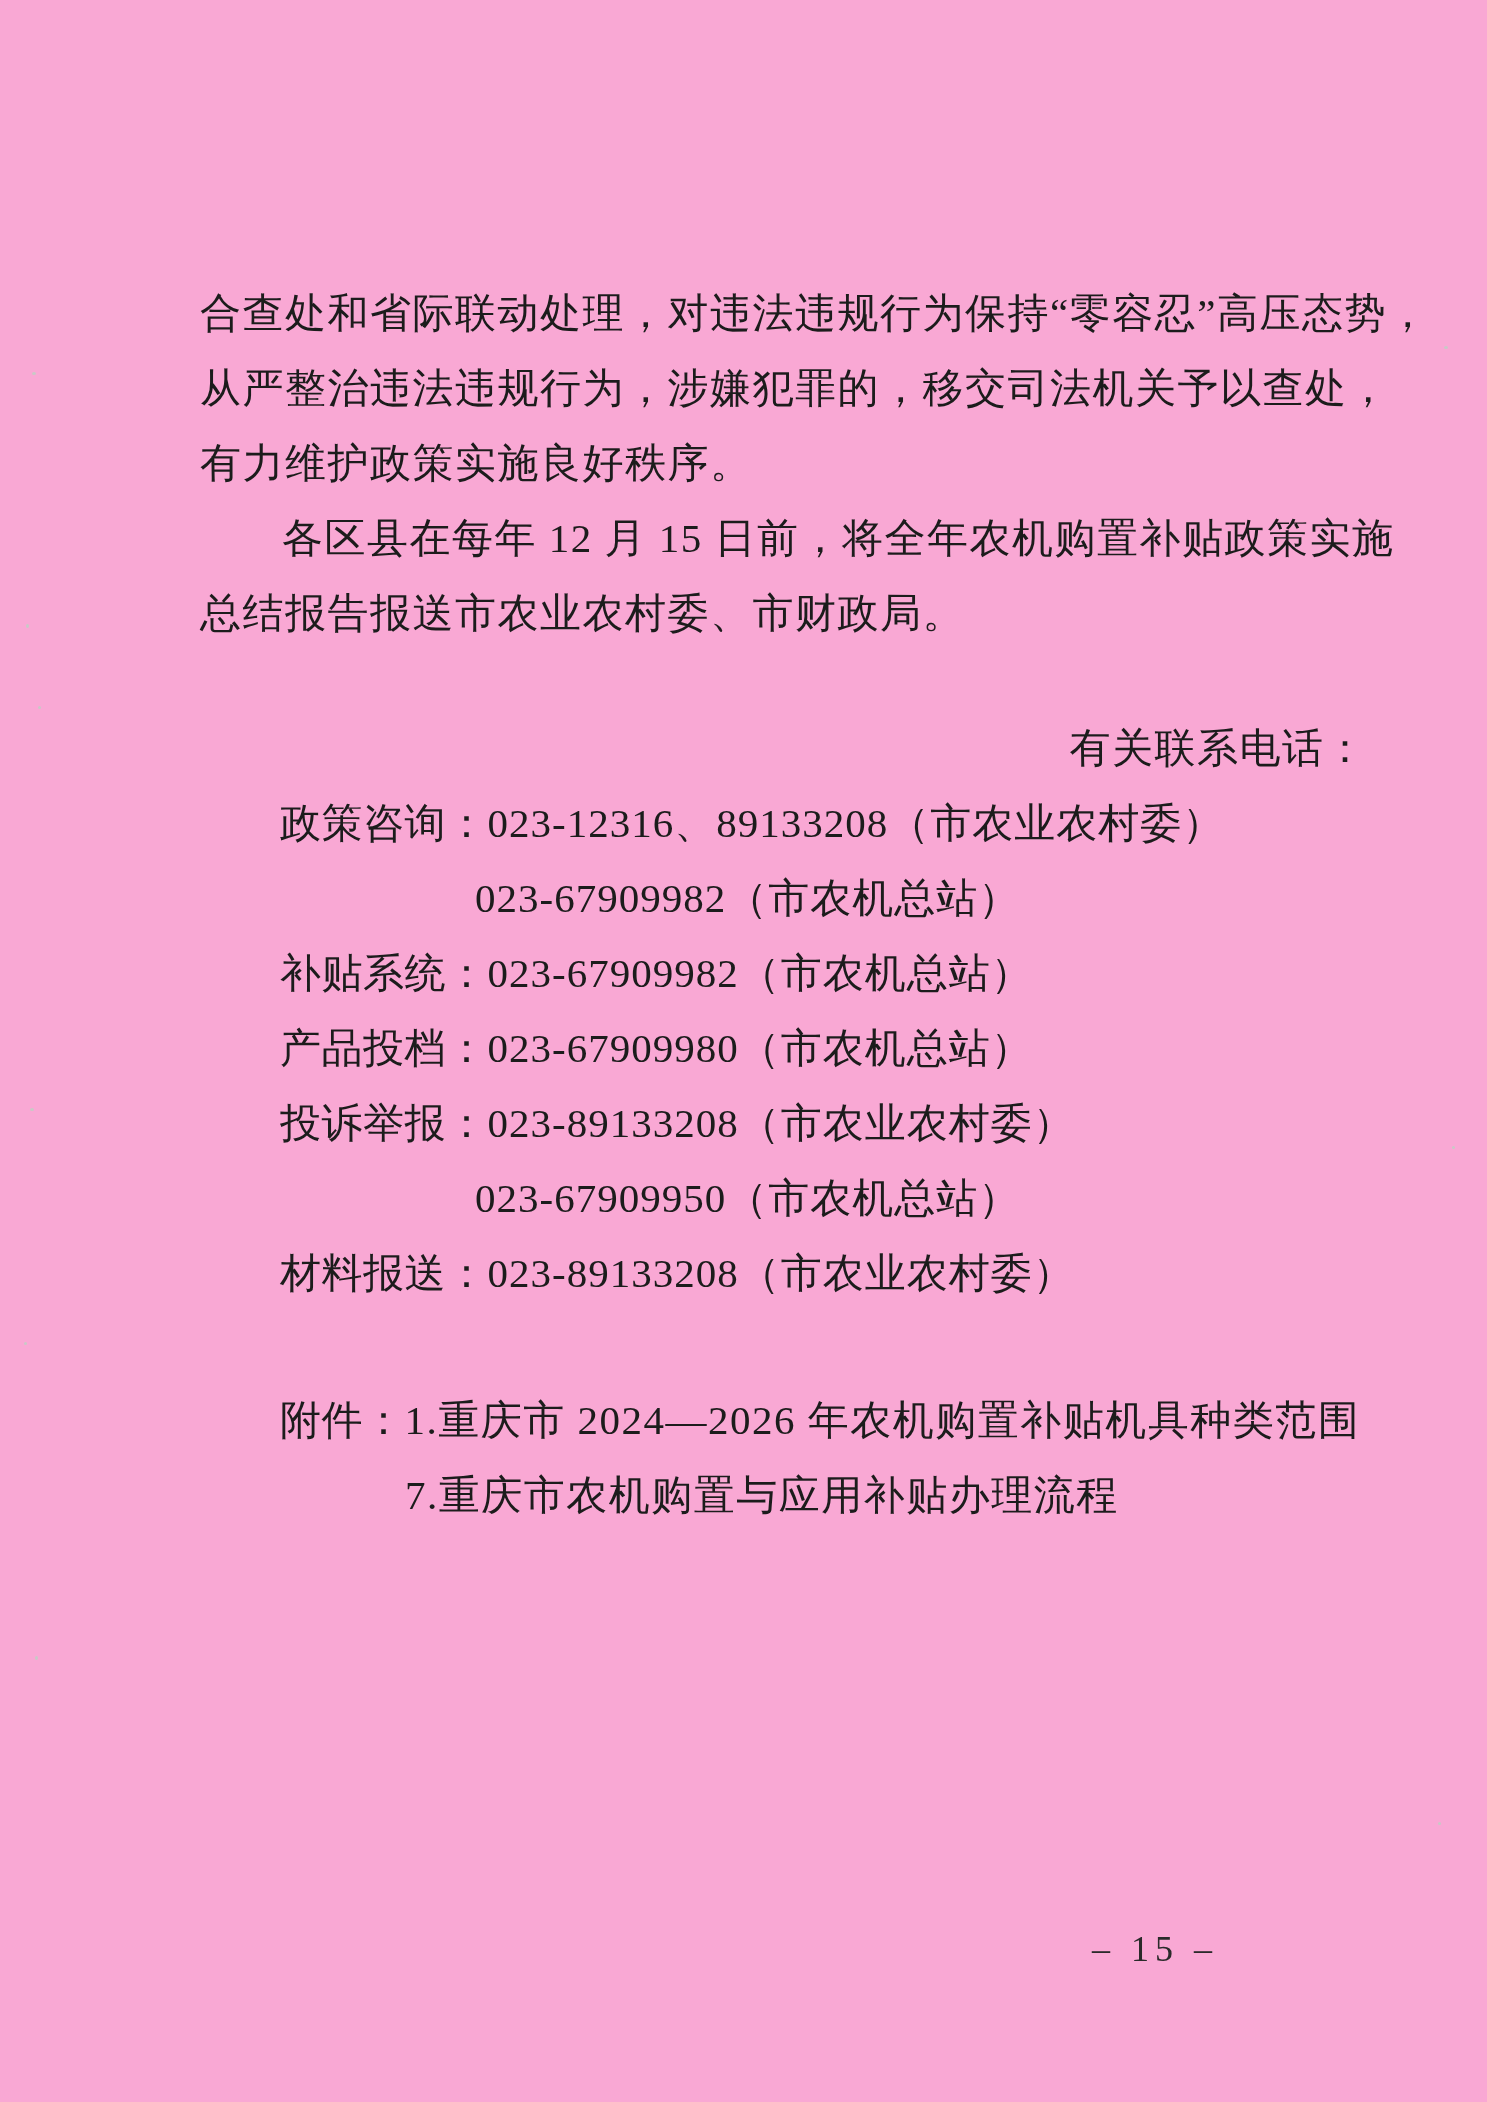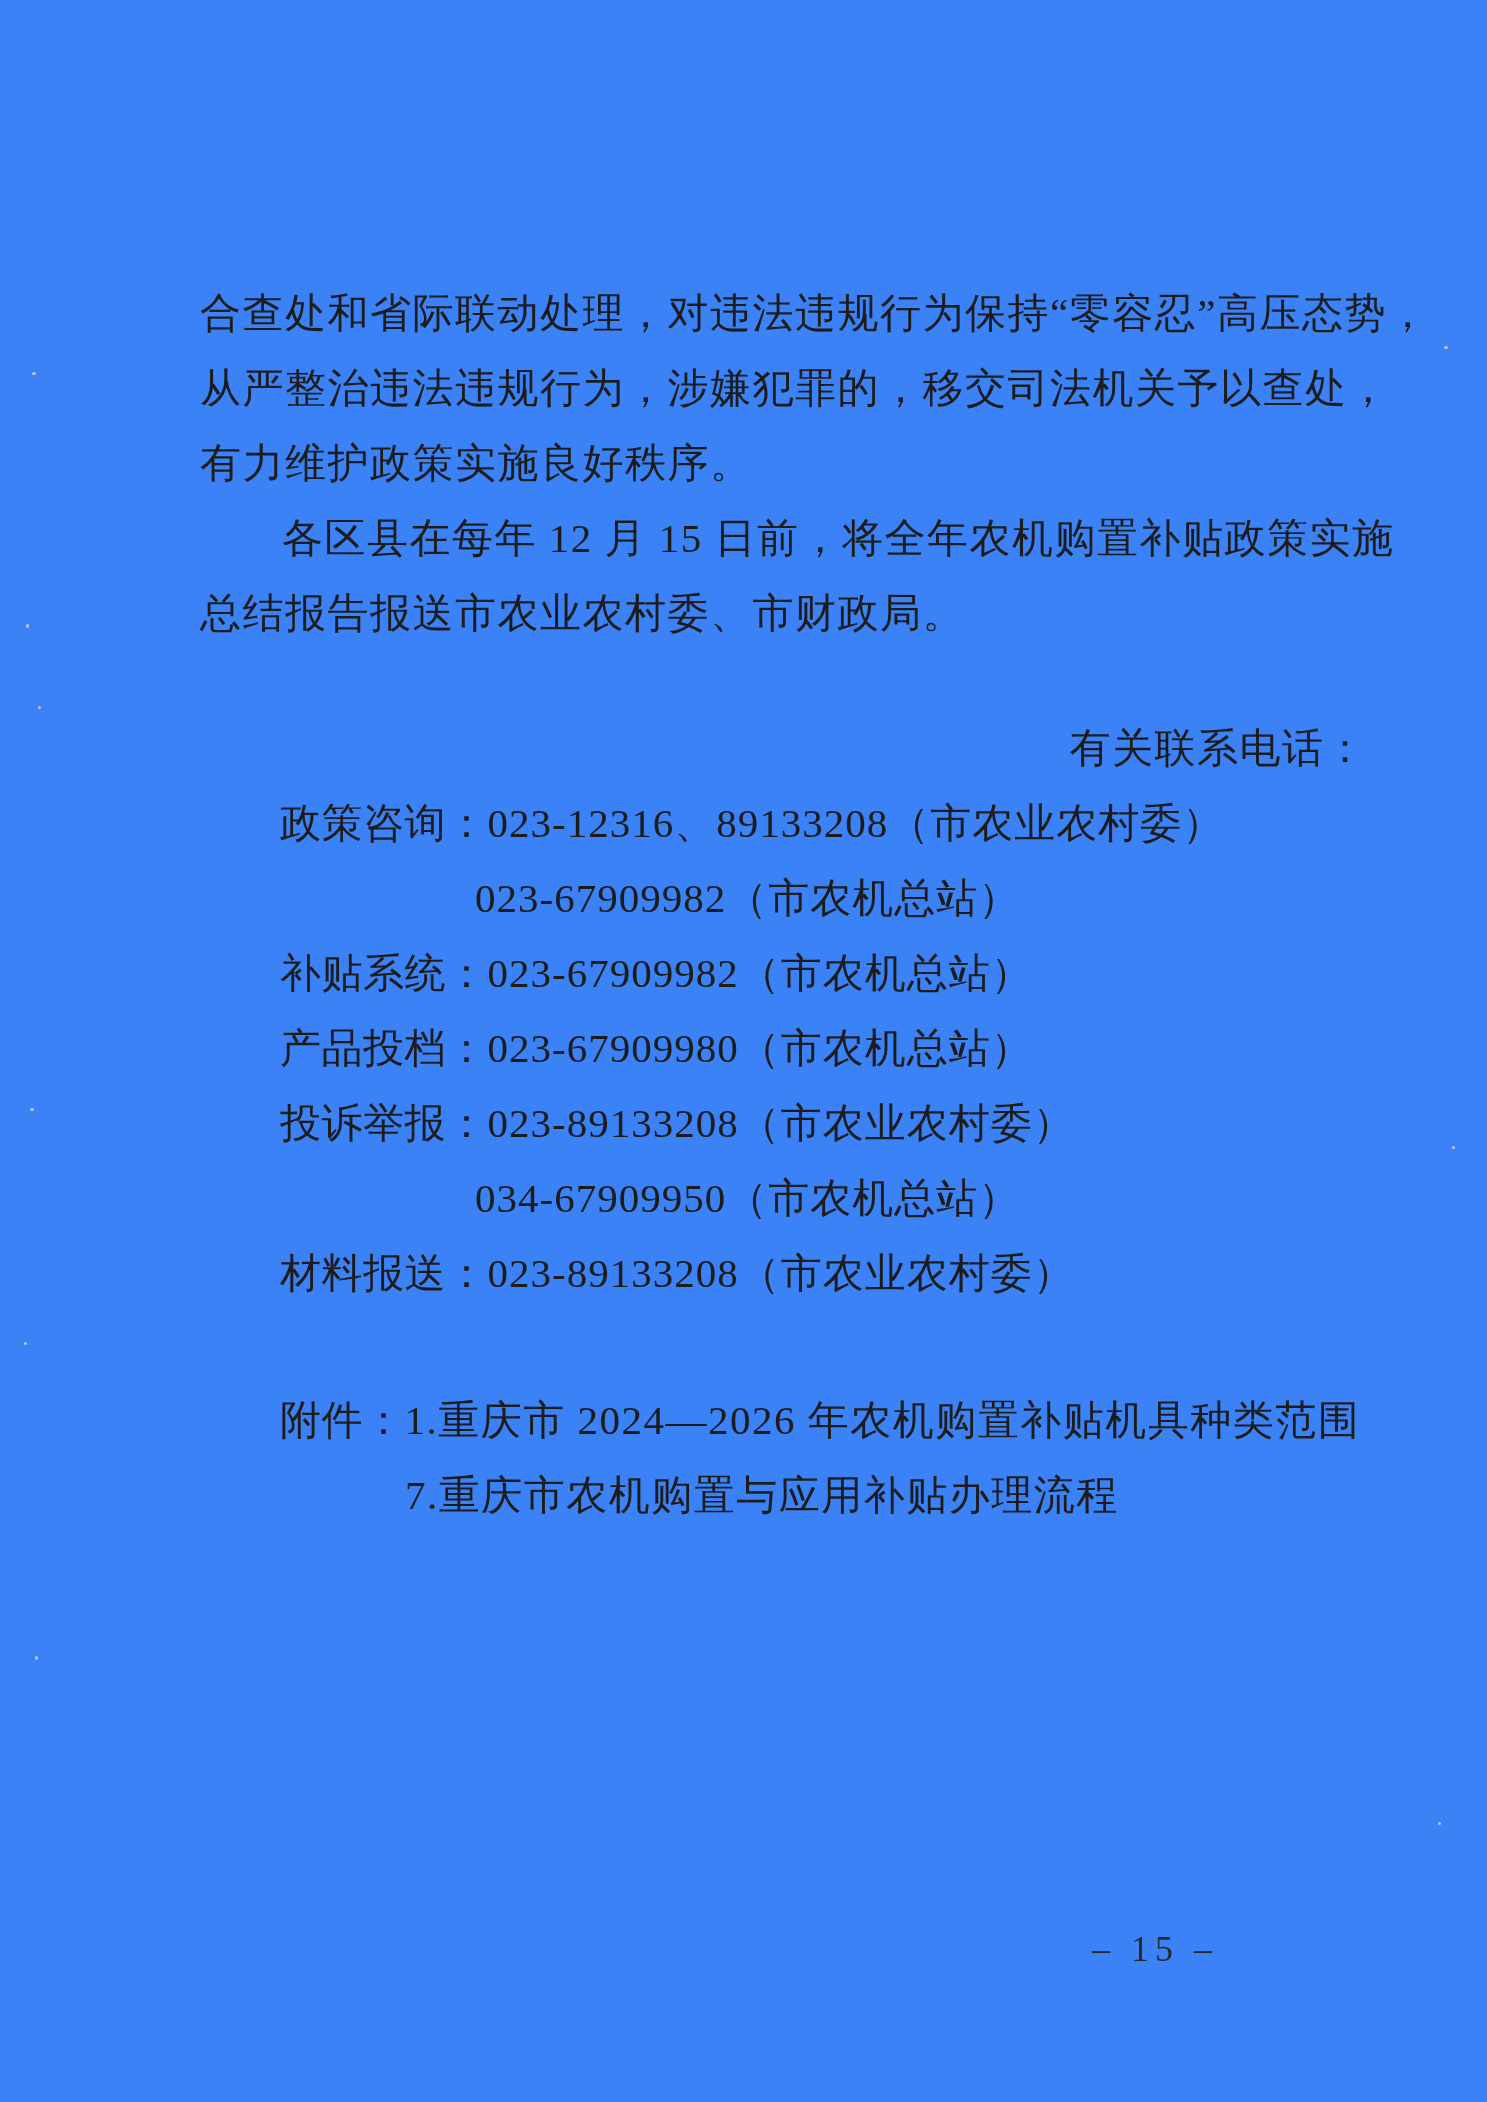--- a/index.html
+++ b/index.html
@@ -1,20 +1,20 @@
 <!DOCTYPE html>
 <html><head>
 <meta charset="utf-8">
 <style>
   html,body { margin:0; padding:0; background:#888; }
   .page {
     position:relative;
     width:1487px; height:2102px;
     margin:0 auto;
-    background:#3b82f6;
+    background:#f9a8d4;
     font-family:"Liberation Serif","DejaVu Serif",serif;
     color:#1c1c1c;
     overflow:hidden;
   }
   .content {
     position:absolute;
     left:200px; top:276px; right:120px;
     font-size:41px;
   }
   .line {
@@ -86,21 +86,21 @@
     <p class="line contact-row">
       <span class="contact-label">产品投档：</span>
       <span class="contact-value">023-67909980（市农机总站）</span>
     </p>
     <p class="line contact-row">
       <span class="contact-label">投诉举报：</span>
       <span class="contact-value">023-89133208（市农业农村委）</span>
     </p>
     <p class="line contact-row">
       <span class="contact-label"></span>
-      <span class="contact-value">034-67909950（市农机总站）</span>
+      <span class="contact-value">023-67909950（市农机总站）</span>
     </p>
     <p class="line contact-row">
       <span class="contact-label">材料报送：</span>
       <span class="contact-value">023-89133208（市农业农村委）</span>
     </p>
 
     <p class="line attach-row attach-gap">
       <span class="attach-label">附件：</span>
       <span>1.重庆市 2024—2026 年农机购置补贴机具种类范围</span>
     </p>

